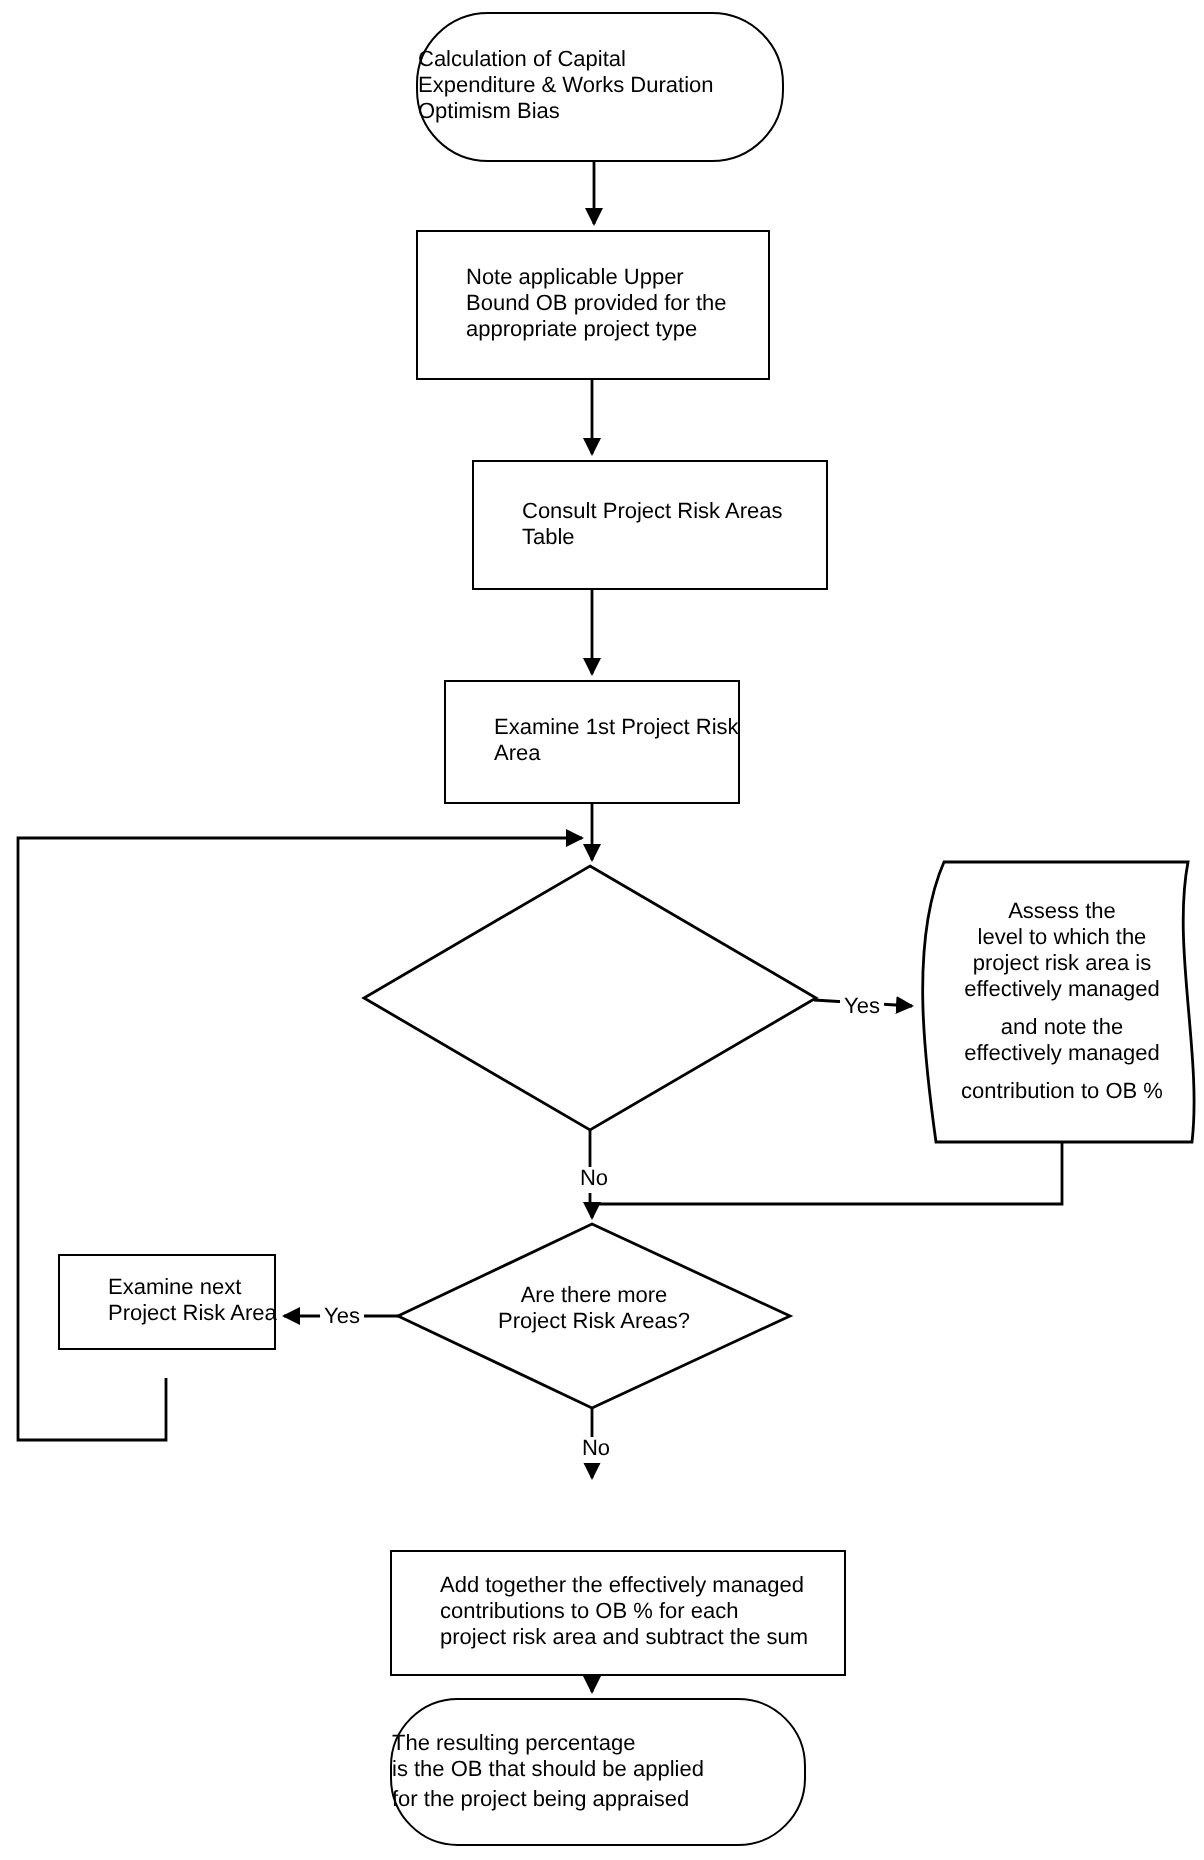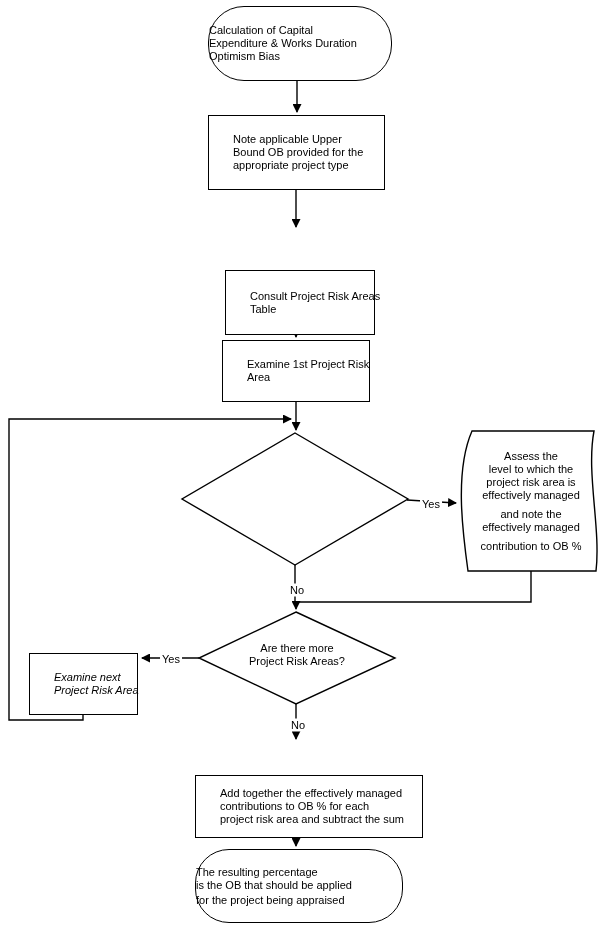--- a/index.html
+++ b/index.html
@@ -94,21 +94,21 @@
     <div class="line">Expenditure &amp; Works Duration</div>
     <div class="line">Optimism Bias</div>
   </div>
 
   <div class="node process" style="left:208px; top:115px; width:177px; height:75px;">
     <div class="line">Note applicable Upper</div>
     <div class="line">Bound OB provided for the</div>
     <div class="line">appropriate project type</div>
   </div>
 
-  <div class="node process" style="left:225px; top:230px; width:150px; height:65px;margin-top:40px;">
+  <div class="node process" style="left:236px; top:230px; width:178px; height:65px;">
     <div class="line">Consult Project Risk Areas</div>
     <div class="line">Table</div>
   </div>
 
   <div class="node process" style="left:222px; top:340px; width:148px; height:62px;">
     <div class="line">Examine 1st Project Risk</div>
     <div class="line">Area</div>
   </div>
 
 
@@ -120,21 +120,21 @@
     <div class="line gap">and note the</div>
     <div class="line">effectively managed</div>
     <div class="line gap">contribution to OB %</div>
   </div>
 
   <div class="overlay-text" style="left:199px; top:612px; width:196px; height:86px;">
     <div class="line">Are there more</div>
     <div class="line">Project Risk Areas?</div>
   </div>
 
-  <div class="node process" style="left:29px; top:653px; width:109px; height:62px;font-style:italic;">
+  <div class="node process" style="left:29px; top:627px; width:109px; height:48px;">
     <div class="line">Examine next</div>
     <div class="line">Project Risk Area</div>
   </div>
 
   <div class="node process" style="left:195px; top:775px; width:228px; height:63px;">
     <div class="line">Add together the effectively managed</div>
     <div class="line">contributions to OB % for each</div>
     <div class="line">project risk area and subtract the sum</div>
   </div>
 

